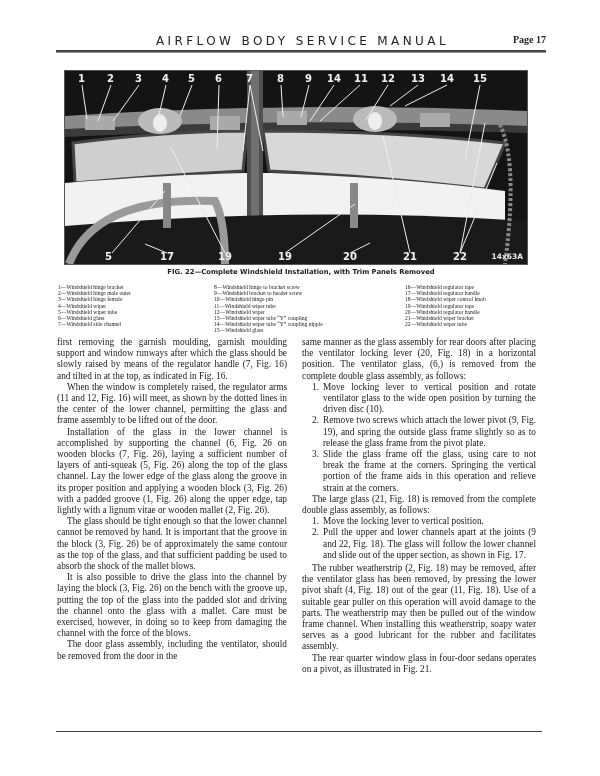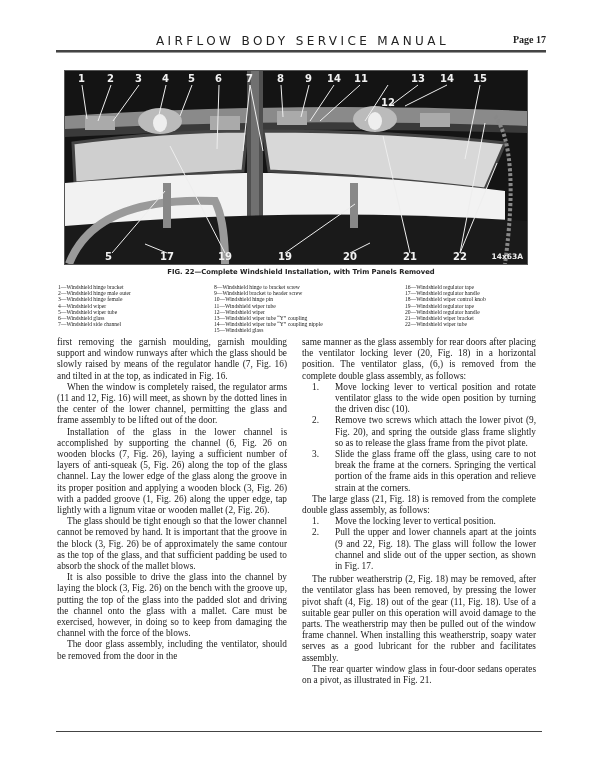--- a/index.html
+++ b/index.html
@@ -22,21 +22,21 @@
   .legend-col-2 { left: 214px; }
   .legend-col-3 { left: 405px; }
 
   .col { position: absolute; top: 337px; width: 230px; font-family: "Liberation Serif", serif; font-size: 9.3px; line-height: 11.2px; color: #1a1a1a; text-align: justify; }
   .col-left { left: 57px; }
   .col-right { left: 302px; width: 234px; }
   .col p { margin: 0; }
   .indent { text-indent: 10px; }
   .li { display: flex; margin: 0; }
   .li-num { width: 17px; flex: none; text-align: right; padding-right: 4px; }
-  .li-text { flex: 1; text-align: justify; margin-left: 12px; }
+  .li-text { flex: 1; text-align: justify; }
   .sec-head { font-family: "DejaVu Sans", sans-serif; font-size: 9.2px; line-height: 10px; text-align: center; margin: 9px 0 2px 0; color: #1a1a1a; }
 
   .footer-rule { position: absolute; left: 56px; top: 731px; width: 486px; height: 1px; background: #444; }
 </style>
 </head>
 <body>
 
 <div>
   <div class="header">
     <span class="header-title">AIRFLOW BODY SERVICE MANUAL</span>
@@ -111,21 +111,21 @@
   <span class="callout" style="left:42px;top:2px;">2</span>
   <span class="callout" style="left:70px;top:2px;">3</span>
   <span class="callout" style="left:97px;top:2px;">4</span>
   <span class="callout" style="left:123px;top:2px;">5</span>
   <span class="callout" style="left:150px;top:2px;">6</span>
   <span class="callout" style="left:181px;top:2px;">7</span>
   <span class="callout" style="left:212px;top:2px;">8</span>
   <span class="callout" style="left:240px;top:2px;">9</span>
   <span class="callout" style="left:262px;top:2px;">14</span>
   <span class="callout" style="left:289px;top:2px;">11</span>
-  <span class="callout" style="left:316px;top:2px;margin-top:24px;">12</span>
+  <span class="callout" style="left:316px;top:2px;">12</span>
   <span class="callout" style="left:346px;top:2px;">13</span>
   <span class="callout" style="left:375px;top:2px;">14</span>
   <span class="callout" style="left:408px;top:2px;">15</span>
   <span class="callout" style="left:40px;top:180px;">5</span>
   <span class="callout" style="left:95px;top:180px;">17</span>
   <span class="callout" style="left:153px;top:180px;">19</span>
   <span class="callout" style="left:213px;top:180px;">19</span>
   <span class="callout" style="left:278px;top:180px;">20</span>
   <span class="callout" style="left:338px;top:180px;">21</span>
   <span class="callout" style="left:388px;top:180px;">22</span>
@@ -173,21 +173,21 @@
 </div>
 
 <div class="col col-right">
   <p>same manner as the glass assembly for rear doors after placing the ventilator locking lever (20, Fig. 18) in a horizontal position. The ventilator glass, (6,) is removed from the complete double glass assembly, as follows:</p>
   <div class="li">
     <span class="li-num">1.</span>
     <span class="li-text">Move locking lever to vertical position and rotate ventilator glass to the wide open position by turning the driven disc (10).</span>
   </div>
   <div class="li">
     <span class="li-num">2.</span>
-    <span class="li-text">Remove two screws which attach the lower pivot (9, Fig. 20), and spring the outside glass frame slightly so as to release the glass frame from the pivot plate.</span>
+    <span class="li-text">Remove two screws which attach the lower pivot (9, Fig. 19), and spring the outside glass frame slightly so as to release the glass frame from the pivot plate.</span>
   </div>
   <div class="li">
     <span class="li-num">3.</span>
     <span class="li-text">Slide the glass frame off the glass, using care to not break the frame at the corners. Springing the vertical portion of the frame aids in this operation and relieve strain at the corners.</span>
   </div>
   <p class="indent">The large glass (21, Fig. 18) is removed from the complete double glass assembly, as follows:</p>
   <div class="li">
     <span class="li-num">1.</span>
     <span class="li-text">Move the locking lever to vertical position.</span>
   </div>

